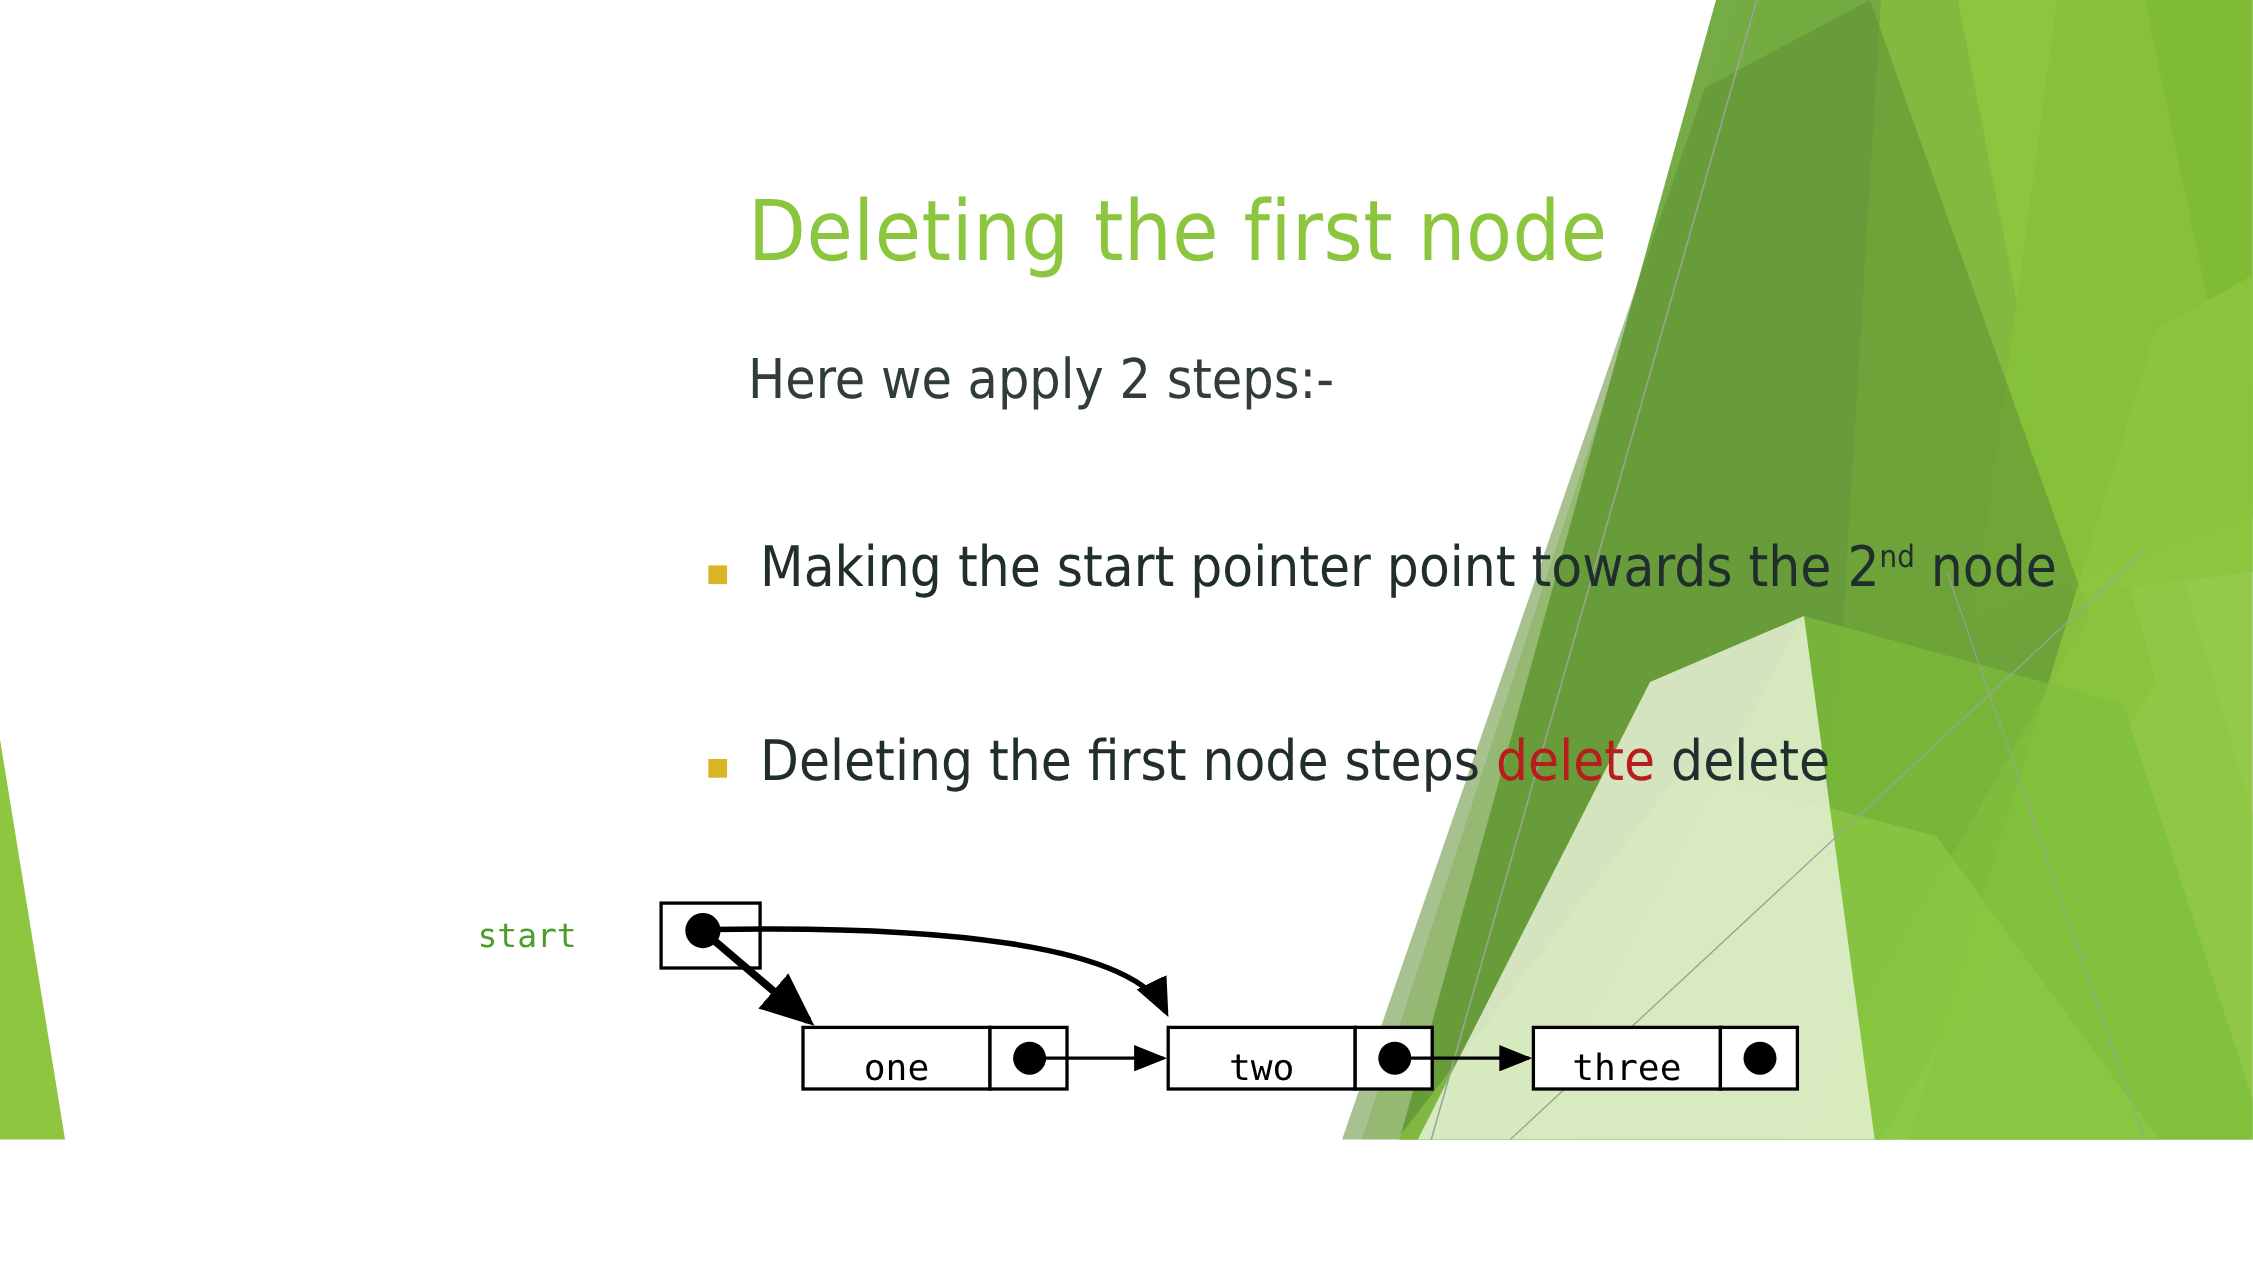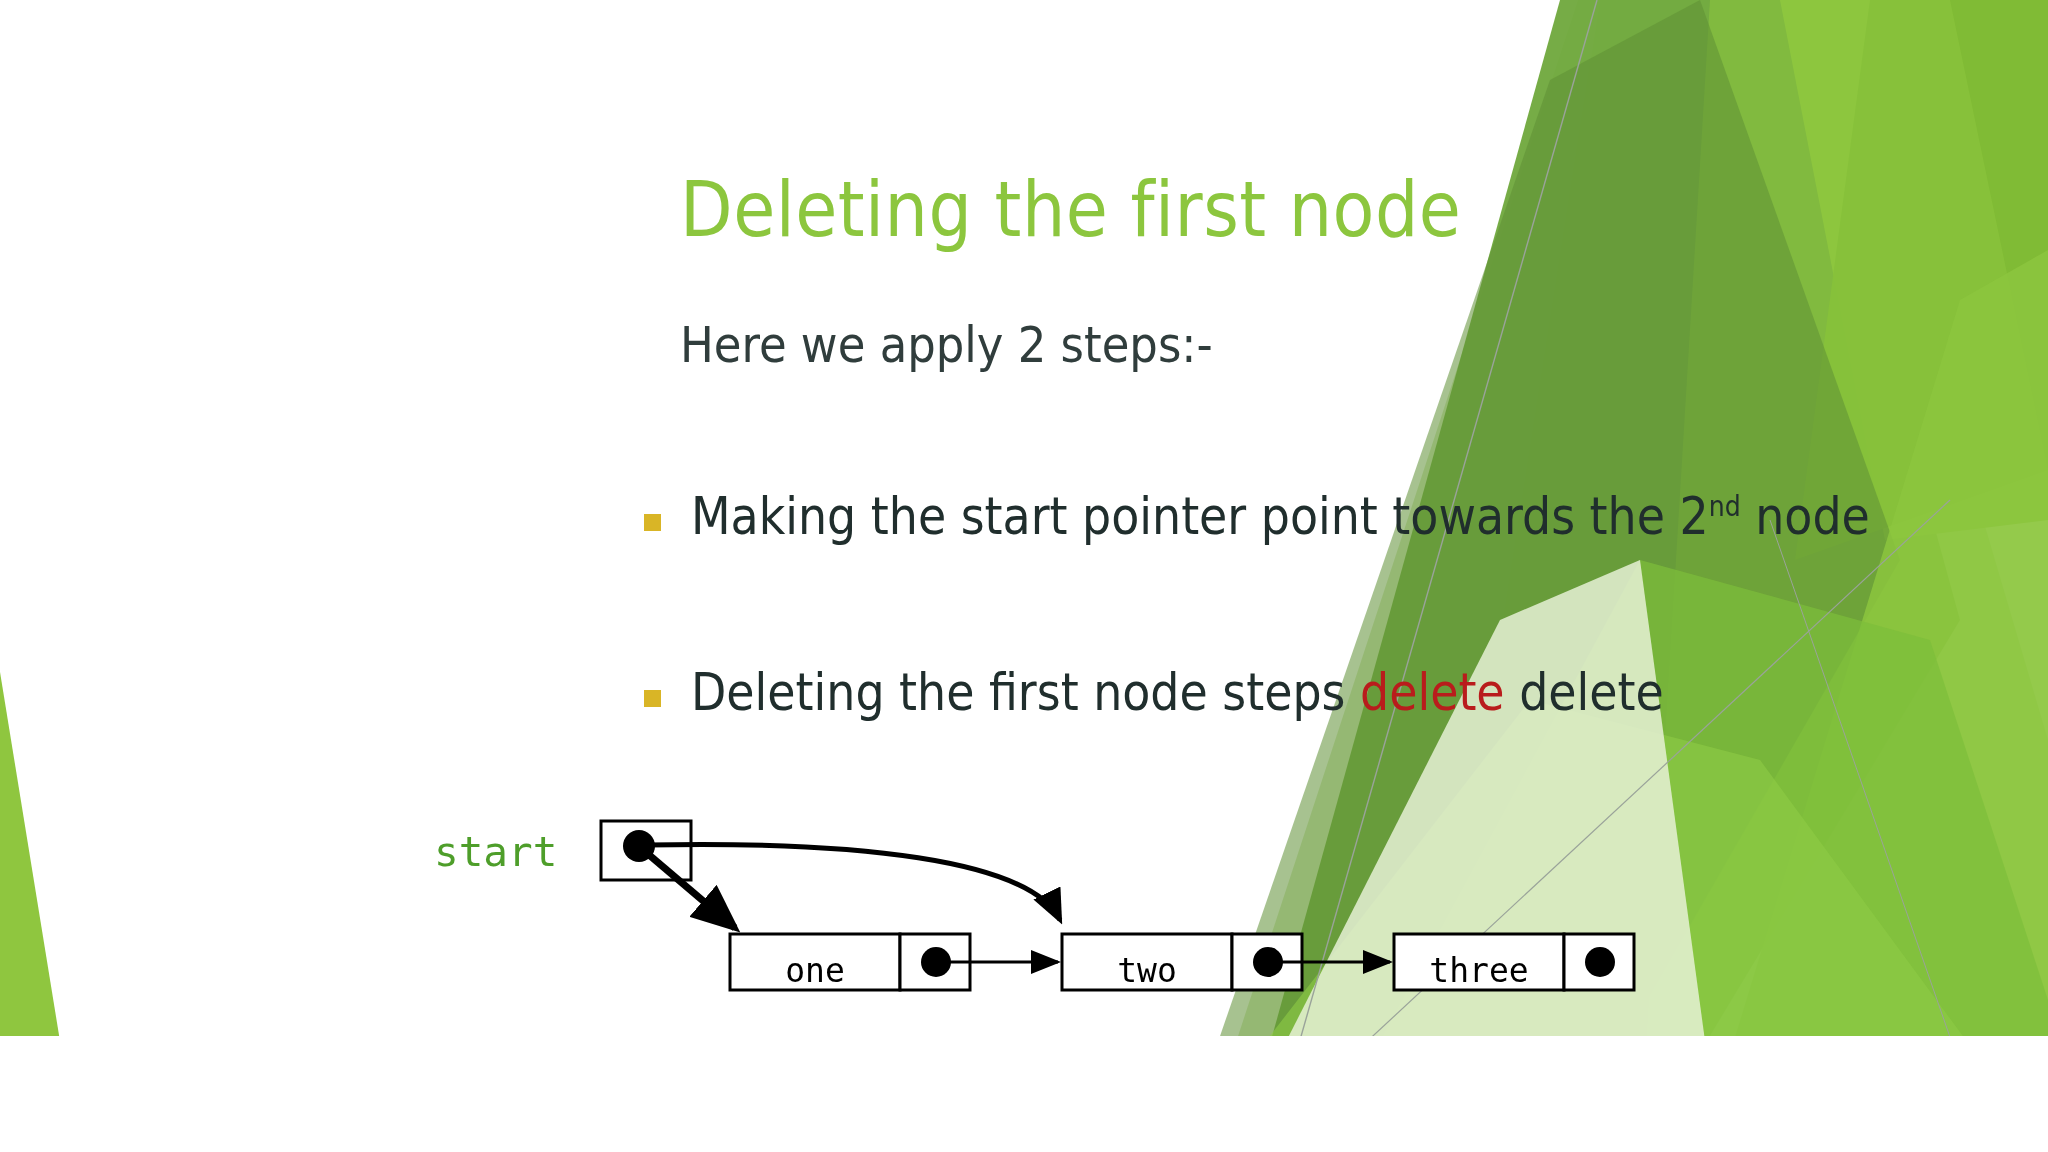--- a/index.html
+++ b/index.html
@@ -47,21 +47,21 @@
     font-size:51px;line-height:62px;color:#202E2D;white-space:nowrap;
   }
   .bullet-text sup{font-size:0.55em;vertical-align:super;line-height:0;}
   .kw{color:#b91c1c;}
 
   
   #diagram{position:absolute;left:0px;top:780px;width:1700px;height:320px;z-index:4;}
   #startLabel{
     position:absolute;left:434px;top:829px;
     font-family:"DejaVu Sans Mono","Liberation Mono", monospace;
-    font-size:41px;line-height:46px;color:#4E9E2A;z-index:5;white-space:nowrap;
+    font-size:30px;line-height:46px;color:#4E9E2A;z-index:5;white-space:nowrap;
   }
   .node-text{
     font-family:"DejaVu Sans Mono","Liberation Mono", monospace;
     font-size:33px;fill:#000000;
   }
 </style>
 </head>
 <body>
 
 <div id="slide">

